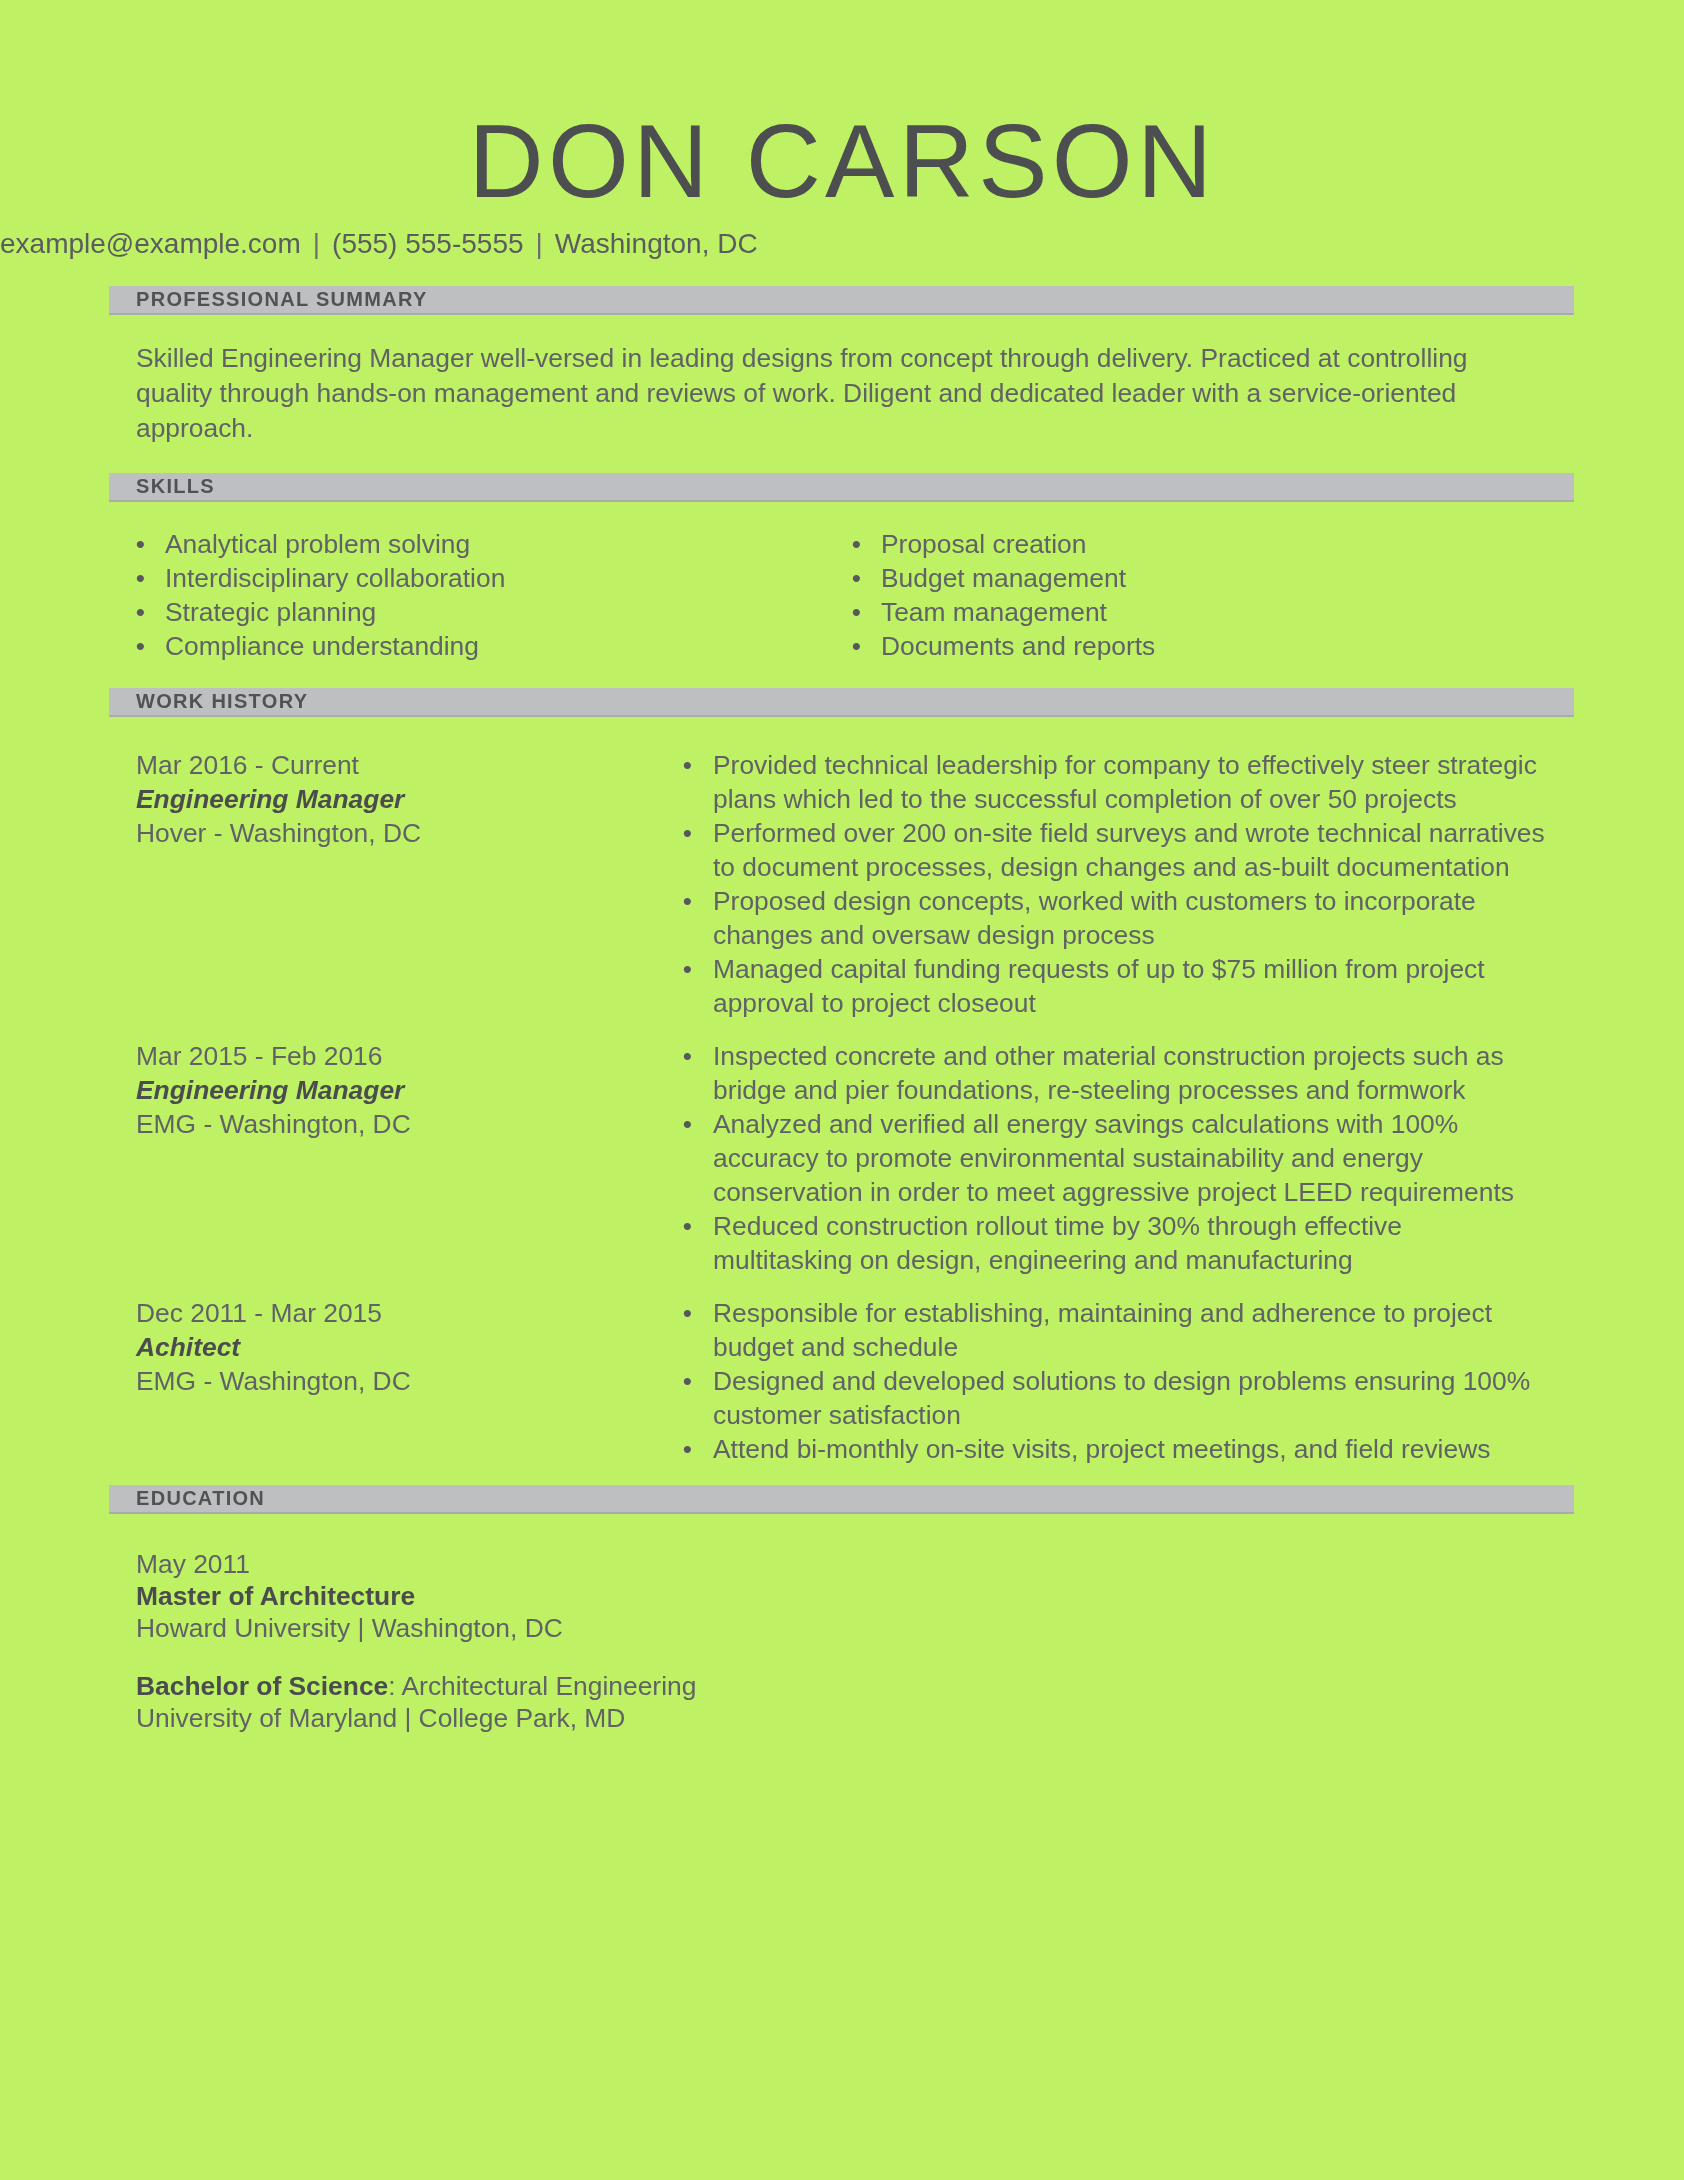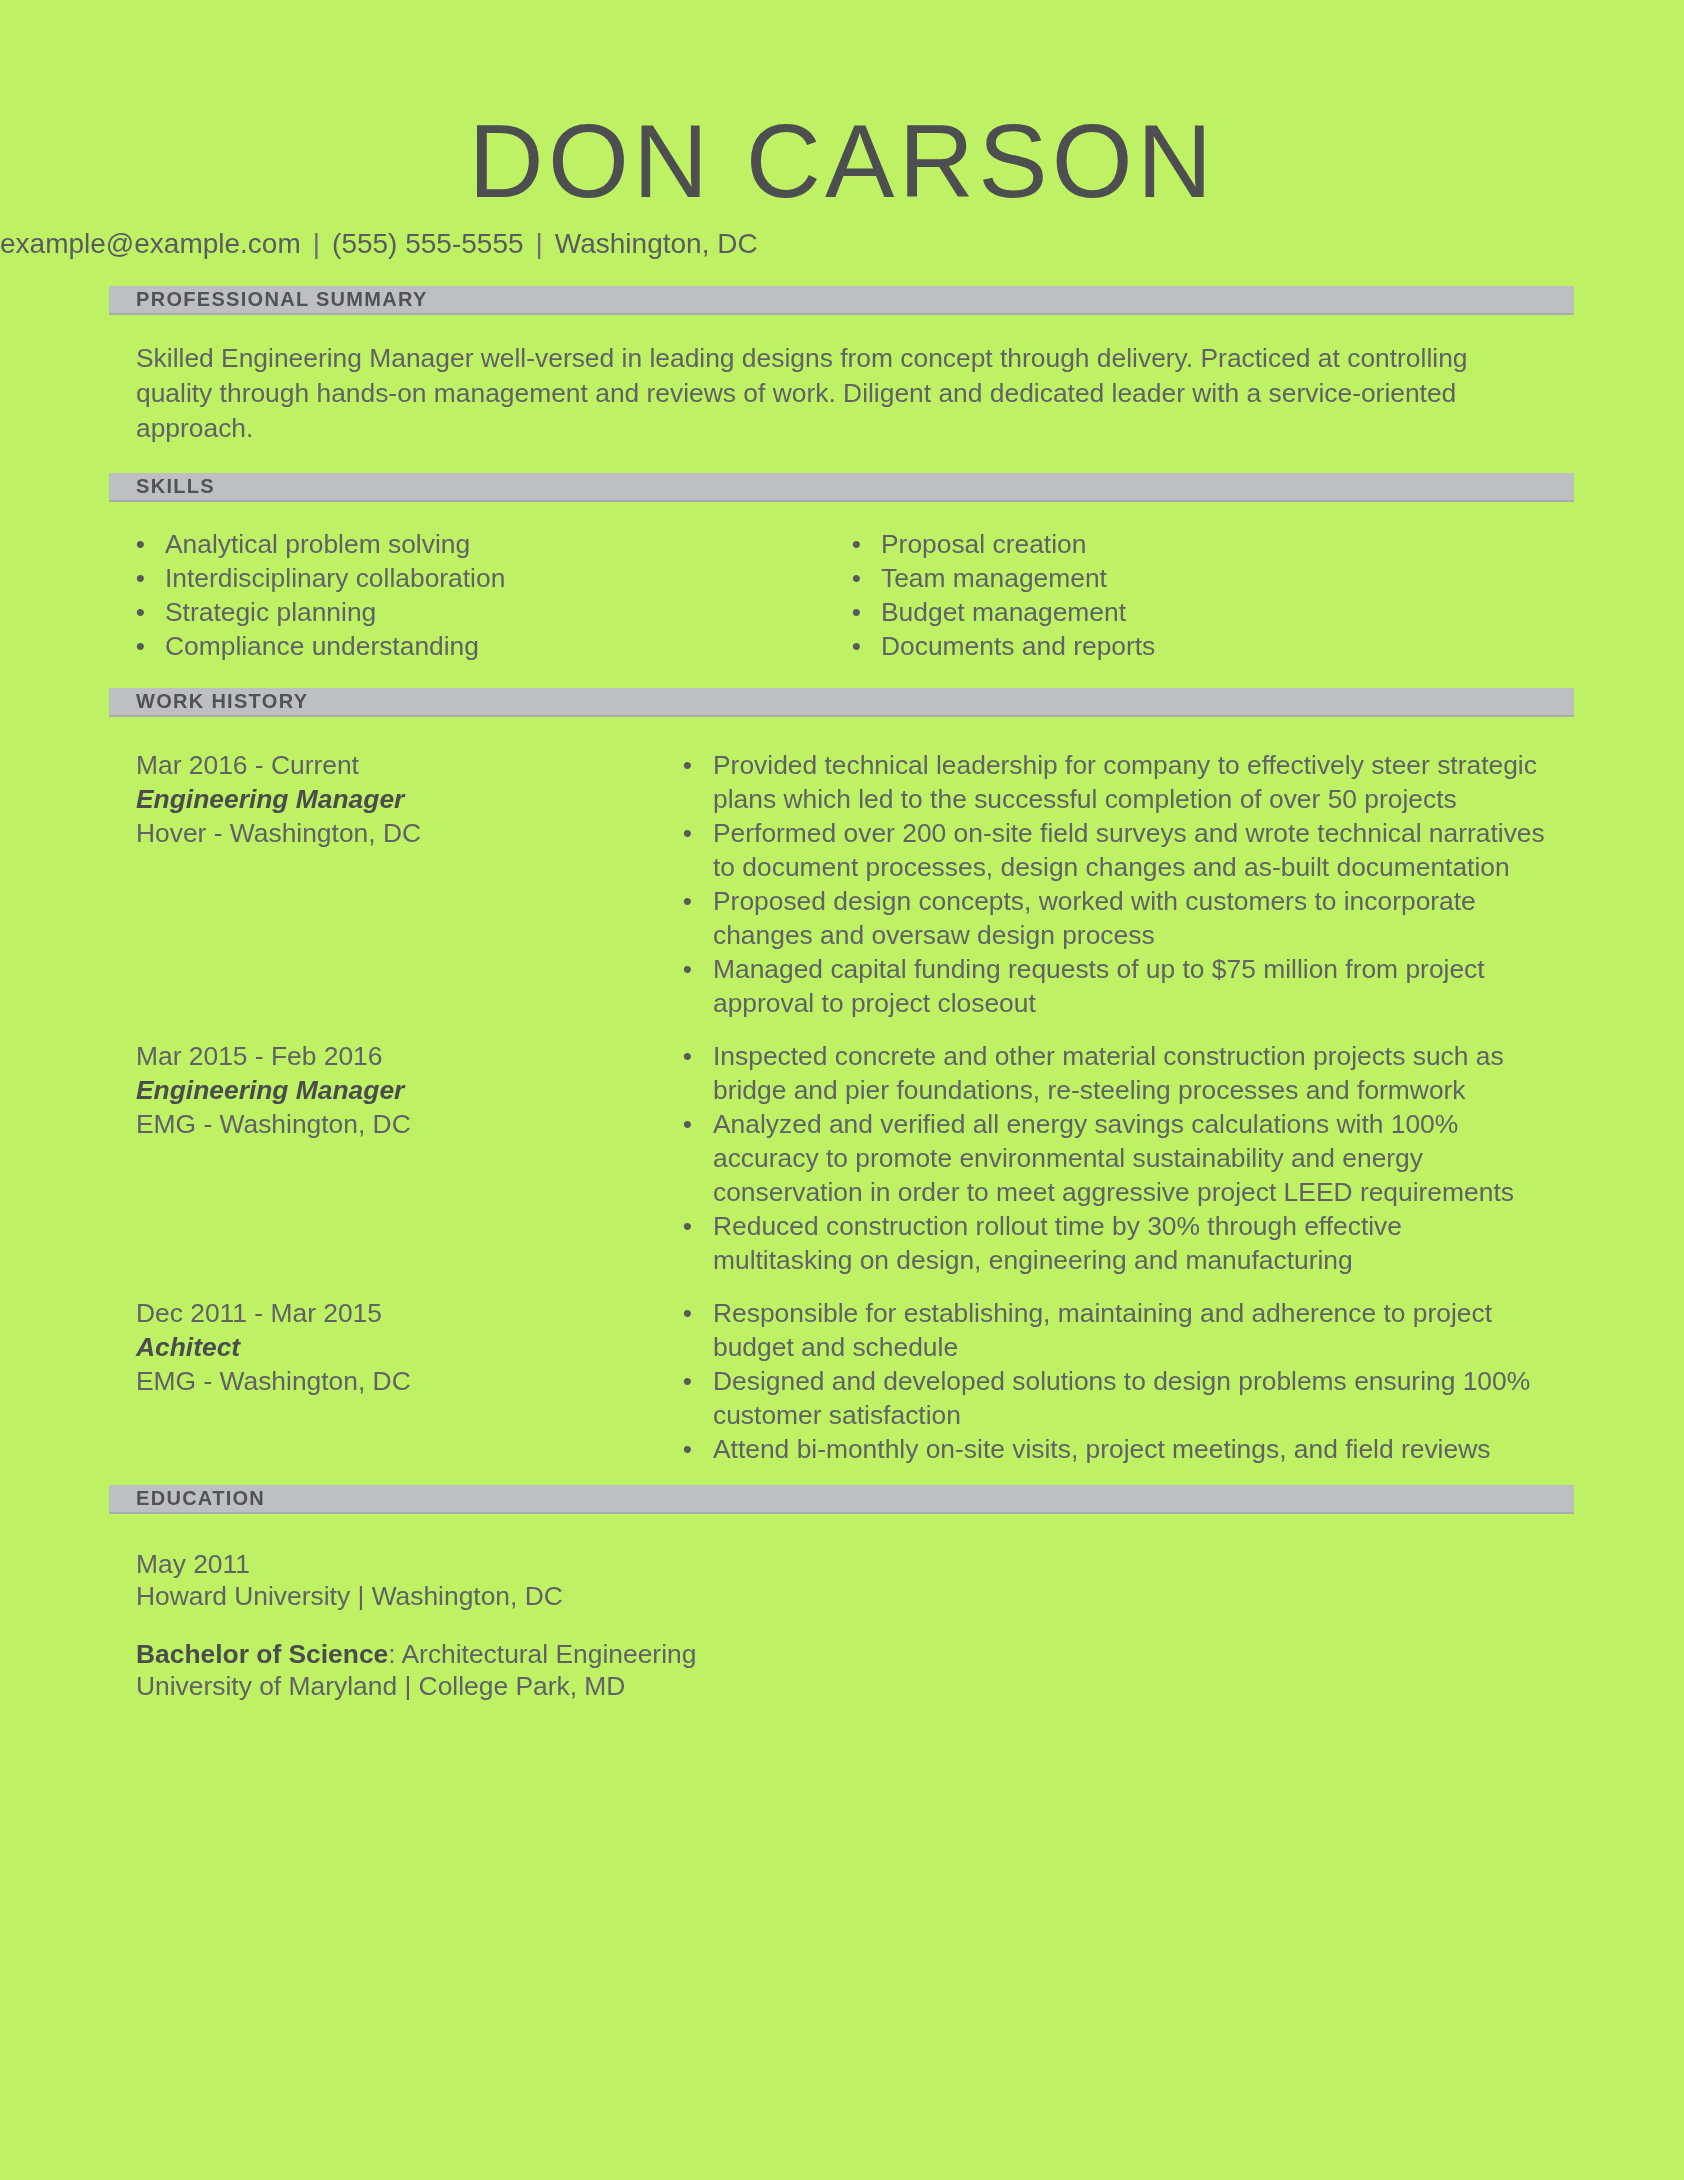--- a/index.html
+++ b/index.html
@@ -107,22 +107,22 @@
   <div class="bar bar-skills">SKILLS</div>
   <div class="skills-row">
     <ul class="skills-col left">
       <li class="bullet-li">Analytical problem solving</li>
       <li class="bullet-li">Interdisciplinary collaboration</li>
       <li class="bullet-li">Strategic planning</li>
       <li class="bullet-li">Compliance understanding</li>
     </ul>
     <ul class="skills-col right">
       <li class="bullet-li">Proposal creation</li>
+      <li class="bullet-li">Budget management</li>
       <li class="bullet-li">Team management</li>
-      <li class="bullet-li">Budget management</li>
       <li class="bullet-li">Documents and reports</li>
     </ul>
   </div>
 
   <div class="bar bar-work">WORK HISTORY</div>
 
   <div class="job job-first">
     <div class="job-left">
       <div>Mar 2016 - Current</div>
       <div class="job-title">Engineering Manager</div>
@@ -159,20 +159,21 @@
       <li class="bullet-li">Responsible for establishing, maintaining and adherence to project budget and schedule</li>
       <li class="bullet-li">Designed and developed solutions to design problems ensuring 100% customer satisfaction</li>
       <li class="bullet-li">Attend bi-monthly on-site visits, project meetings, and field reviews</li>
     </ul>
   </div>
 
   <div class="bar bar-education">EDUCATION</div>
   <div class="edu-block">
     <div class="edu-entry">
       <div>May 2011</div>
+      <div class="edu-degree">Master of Architecture</div>
       <div>Howard University | Washington, DC</div>
     </div>
     <div class="edu-entry">
       <div><span class="edu-degree-inline">Bachelor of Science</span><span>: Architectural Engineering</span></div>
       <div>University of Maryland | College Park, MD</div>
     </div>
   </div>
 
 </div>
 

